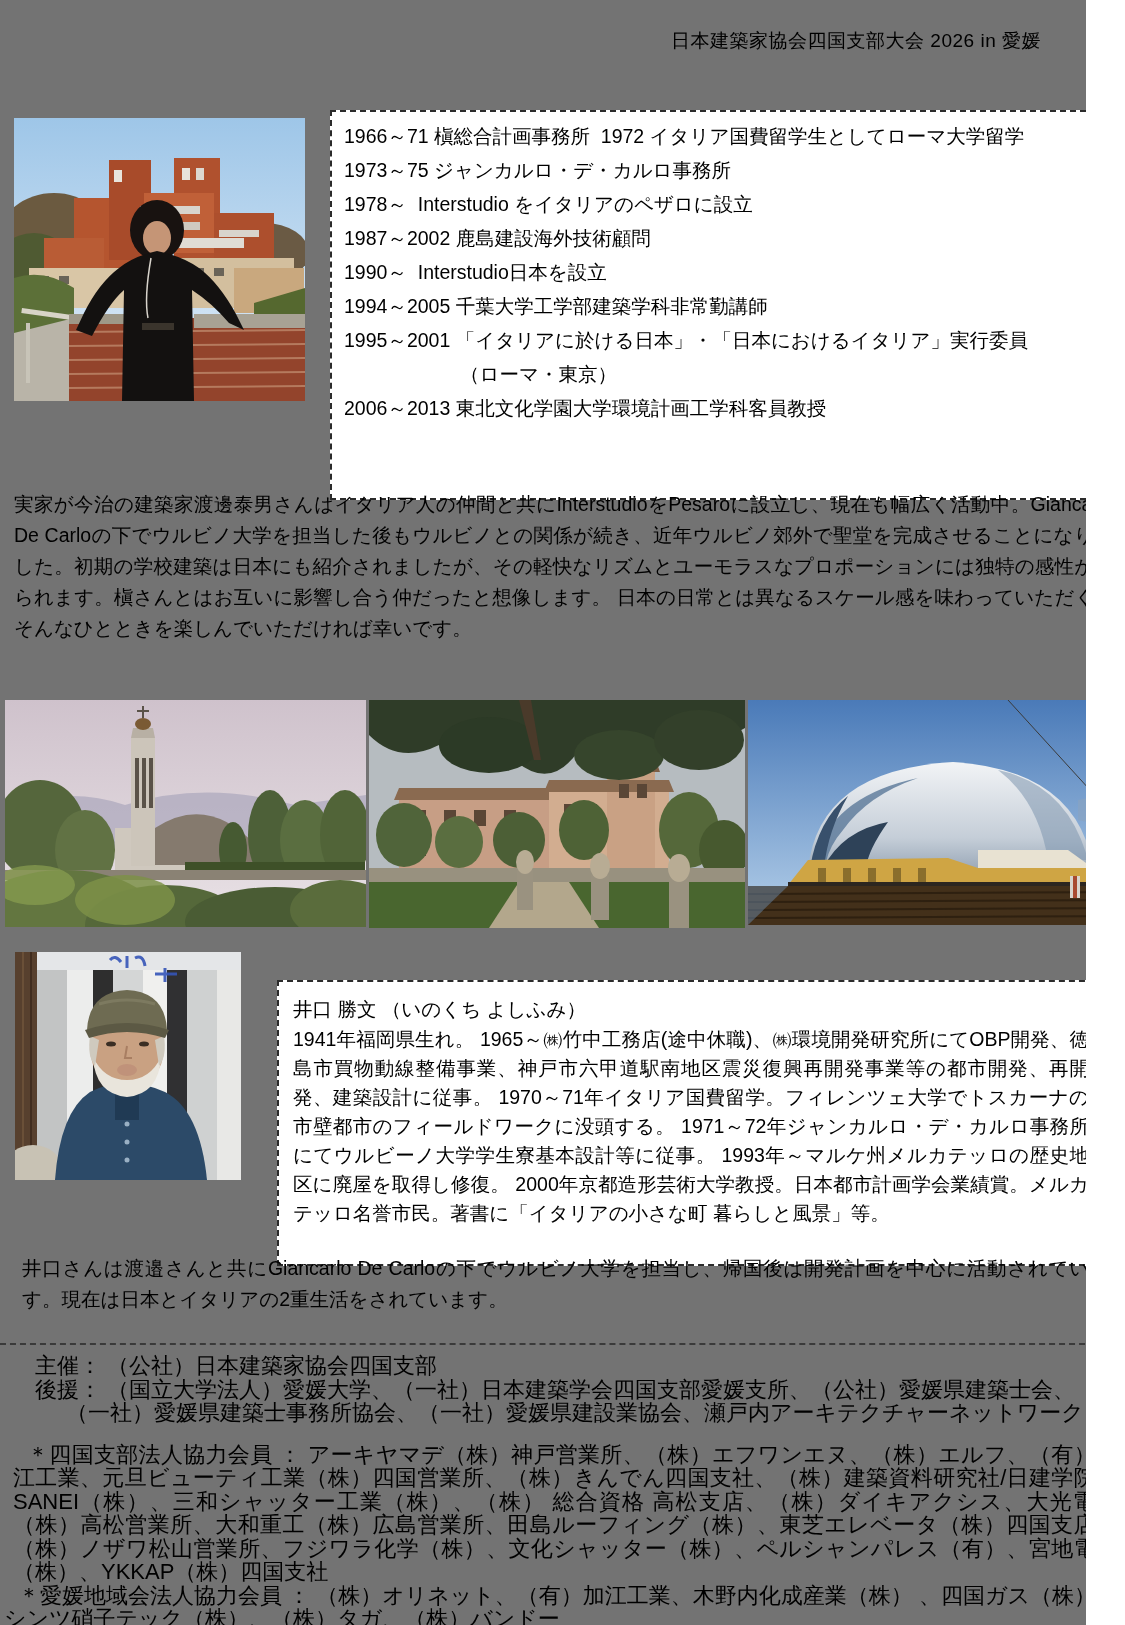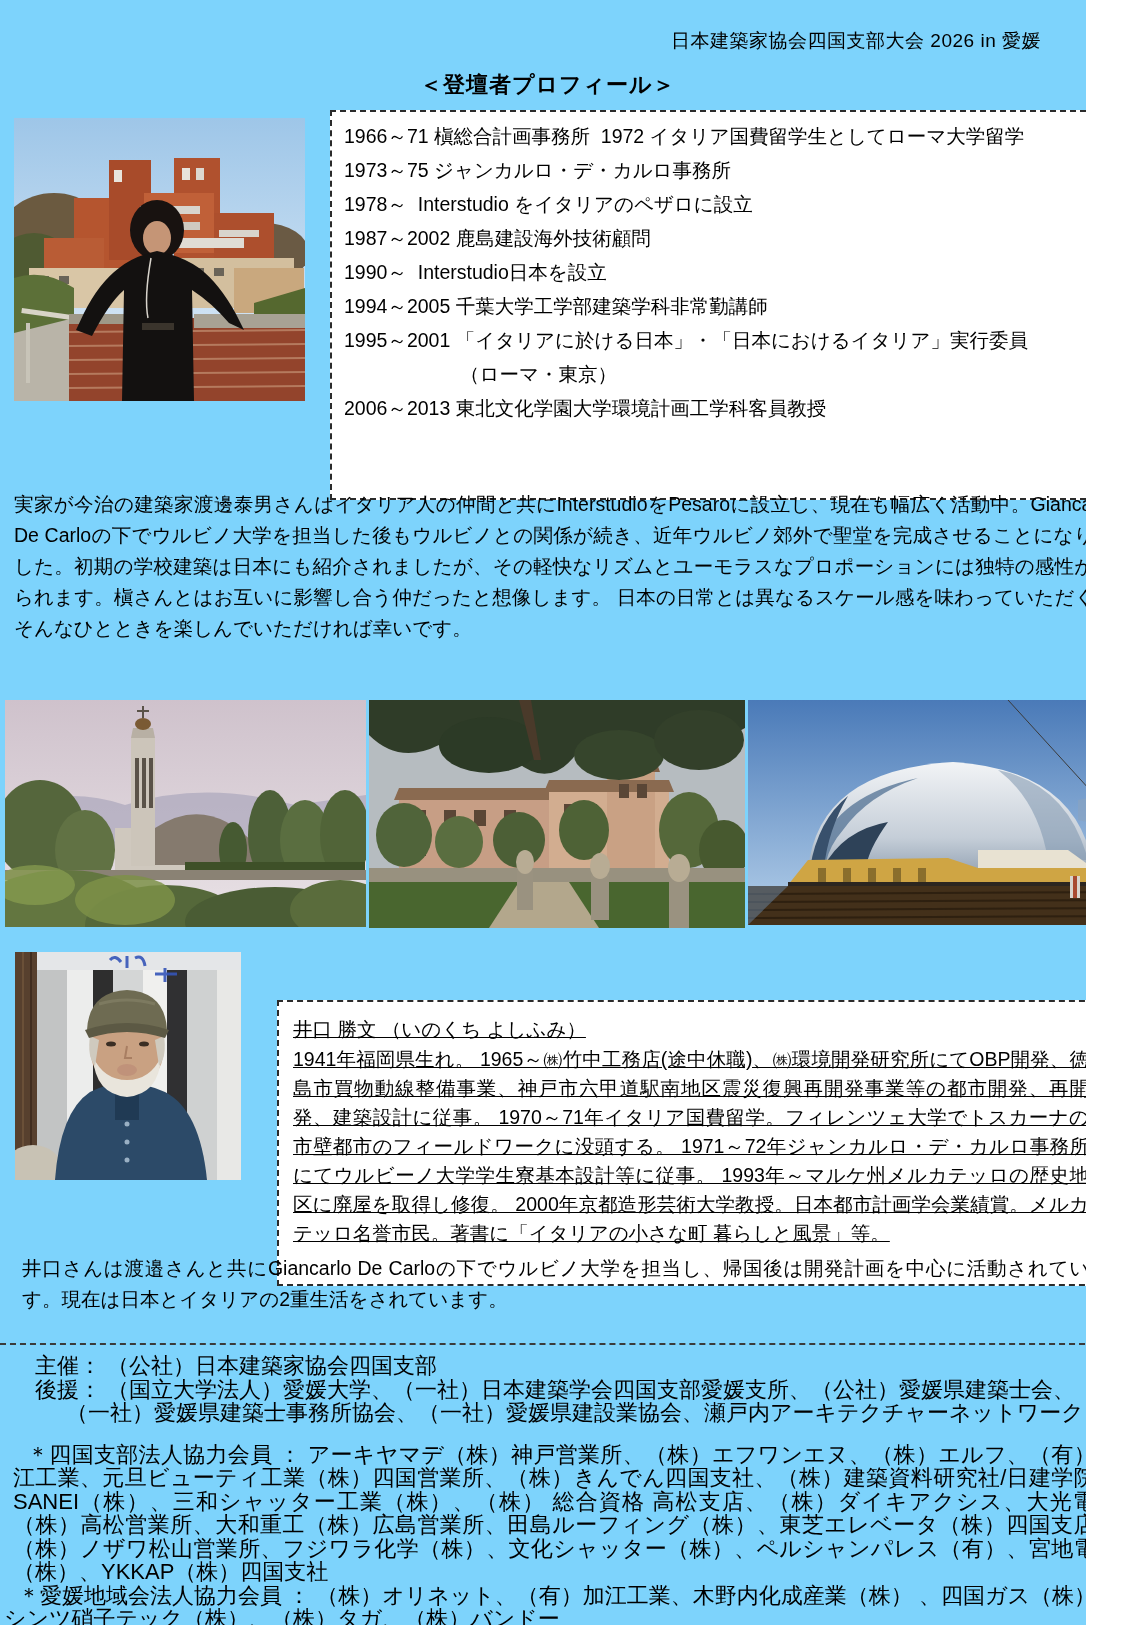--- a/index.html
+++ b/index.html
@@ -1,19 +1,19 @@
 <!DOCTYPE html>
 <html lang="ja"><head>
 <meta charset="utf-8">
 <style>
   html,body{margin:0;padding:0;background:#fff;}
   .page{
     position:relative;
     width:1086px;height:1625px;
-    background:#7dd3fc;
+    background:#737373;
     font-family:"Liberation Sans","DejaVu Sans",sans-serif;
     color:#000;
     overflow:hidden;
   }
   .hdr{
     position:absolute;top:28px;right:45px;
     font-size:19px;letter-spacing:.5px;
   }
   .ptitle{
     position:absolute;top:70px;left:420px;
@@ -24,21 +24,21 @@
 
   .pbox{
     position:absolute;
     border:2px dashed #2b2b2b;
     background:#fff;
     box-sizing:border-box;
   }
   .box1{left:330px;top:110px;width:776px;height:390px;padding:7px 12px;}
   .box1 .line{font-size:19.5px;line-height:34px;white-space:pre-wrap;}
   .box1 .indent{padding-left:116px;}
-  .box2{left:277px;top:1000px;width:828px;height:286px;padding:11px 14px;text-decoration:underline;}
+  .box2{left:277px;top:980px;width:828px;height:286px;padding:11px 14px;}
   .box2 .name{font-size:19.5px;line-height:32px;white-space:pre-wrap;}
   .box2 .body{font-size:19.5px;line-height:29px;text-align:justify;}
 
   .para{
     position:absolute;left:14px;width:1100px;
     font-size:19.5px;line-height:31px;text-align:justify;
   }
   .para1{top:489px;}
   .para2{top:1253px;left:22px;width:1088px;}
 
@@ -55,21 +55,20 @@
   .footer .f3{padding-left:66px;white-space:pre-wrap;}
   .footer .members{padding-left:13px;text-indent:14px;margin-top:18px;text-align:justify;}
   .footer .members2{padding-left:4px;text-indent:14px;margin-top:0;text-align:justify;}
 </style>
 </head>
 <body>
 
 <div class="page">
 
   <div class="hdr">日本建築家協会四国支部大会 2026 in 愛媛</div>
-  <div class="ptitle">＜登壇者プロフィール＞</div>
 
   <div class="photo" style="left:14px;top:118px;">
     <svg width="291" height="283" viewBox="0 0 291 283">
       <defs>
         <linearGradient id="sky1" x1="0" y1="0" x2="0" y2="1">
           <stop offset="0" stop-color="#9ec6e8"></stop>
             <stop offset="1" stop-color="#e3eef8"></stop>
         </linearGradient>
       </defs>
       <rect width="291" height="283" fill="url(#sky1)"></rect>

